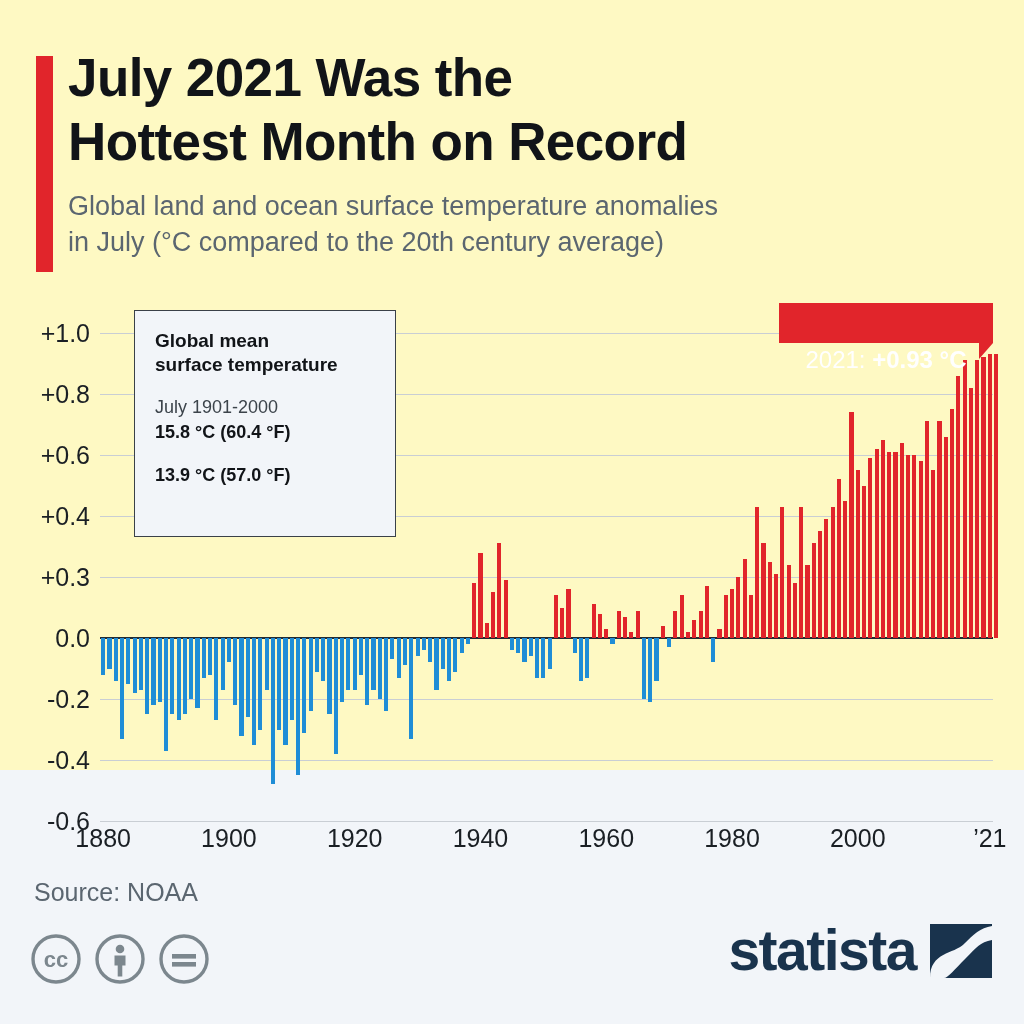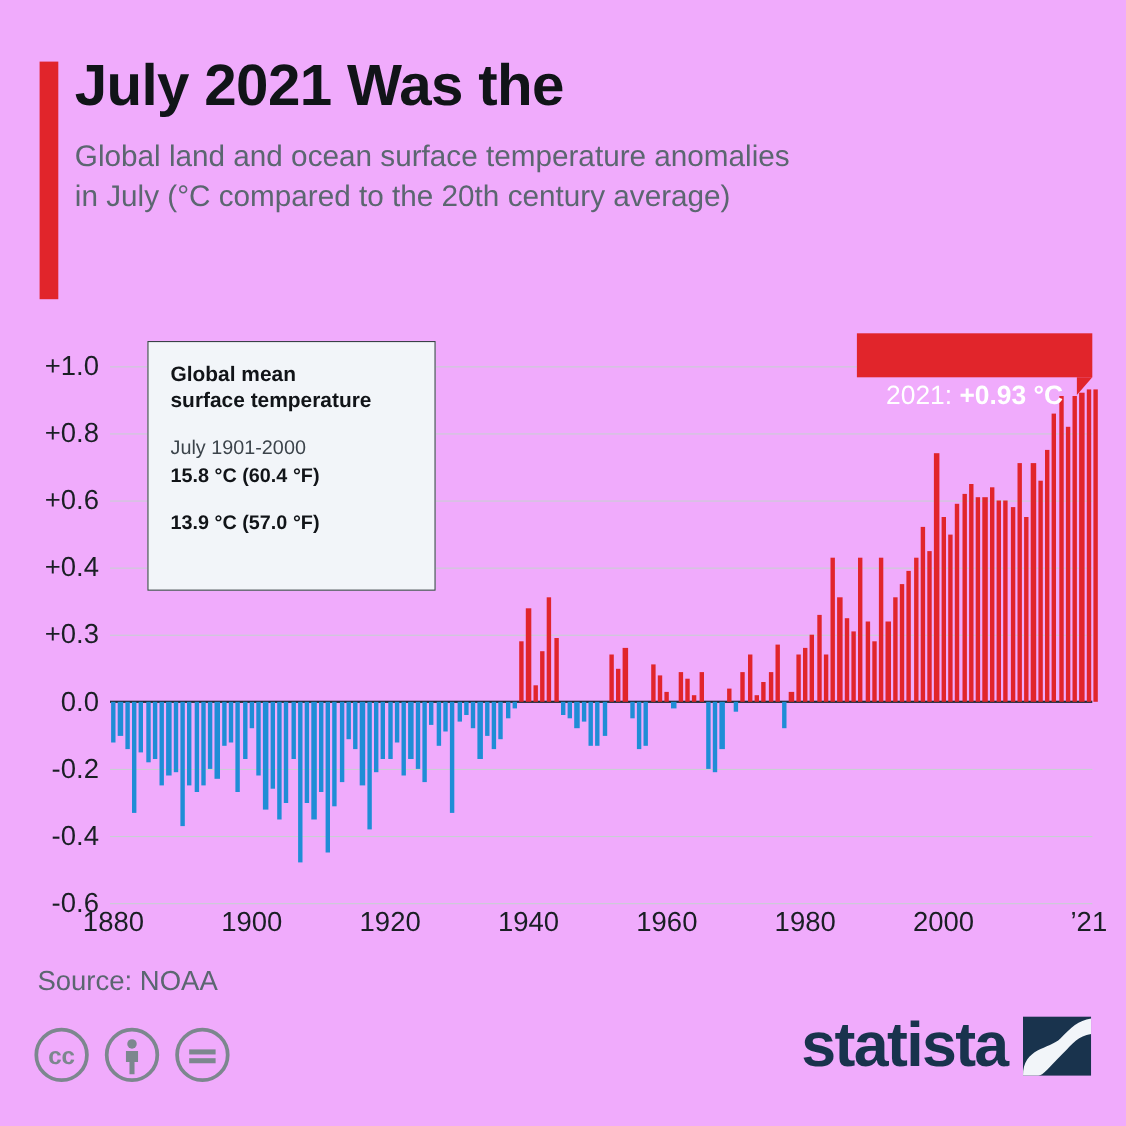--- a/index.html
+++ b/index.html
@@ -5,22 +5,22 @@
 <style>
   * { box-sizing: border-box; margin: 0; padding: 0; }
   html, body {
     width: 1024px; height: 1024px;
     background: #f2f5f9;
     font-family: "Liberation Sans", sans-serif;
     overflow: hidden;
   }
   #page {
     position: relative;
-    width: 1024px; height: 1024px;
-    background: #f0abfc;
+    width: 1024px; height: 770px;
+    background: #fef9c3;
     padding-left: 16px;
   }
 
   
   #header { position: absolute; left: 0; top: 46px; width: 1024px; height: 240px; }
   #title-rule {
     position: absolute; left: 36px; top: 10px;
     width: 17px; height: 216px;
     background: #e1252b;
   }
@@ -149,20 +149,21 @@
 </style>
 </head>
 <body>
 
 <div id="page">
 
   <div id="header">
     <div id="title-rule"></div>
     <div id="title-block">
       <div class="title-line">July 2021 Was the</div>
+      <div class="title-line">Hottest Month on Record</div>
       <div id="subtitle-block">
         <div class="subtitle-line">Global land and ocean surface temperature anomalies</div>
         <div class="subtitle-line">in July (°C compared to the 20th century average)</div>
       </div>
     </div>
   </div>
 
   <div id="chart-area">
     <div id="ylabels">
         <div class="ylabel" style="top: 488px;">-0.6</div>

